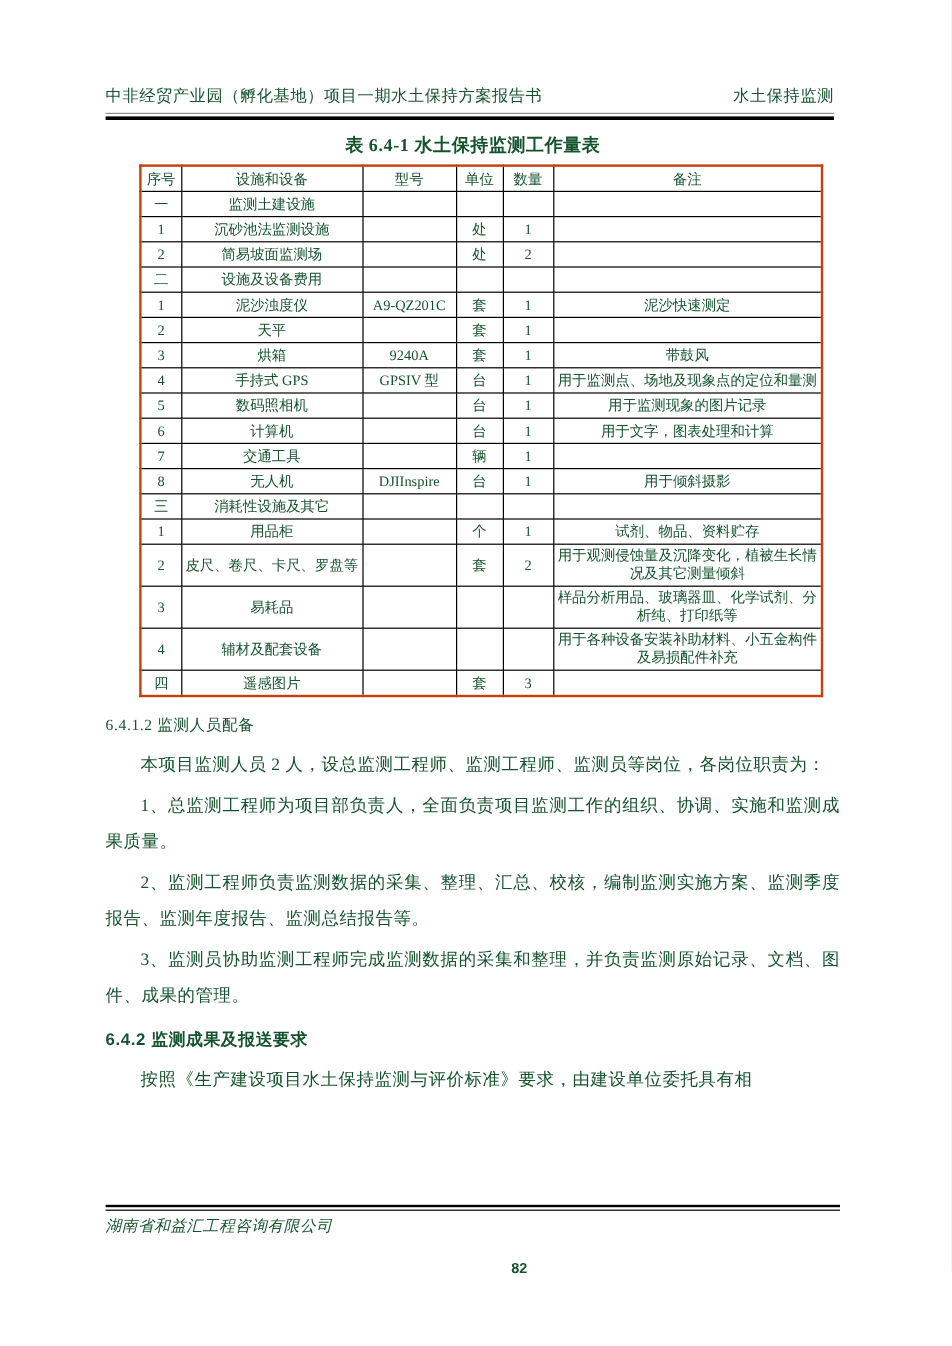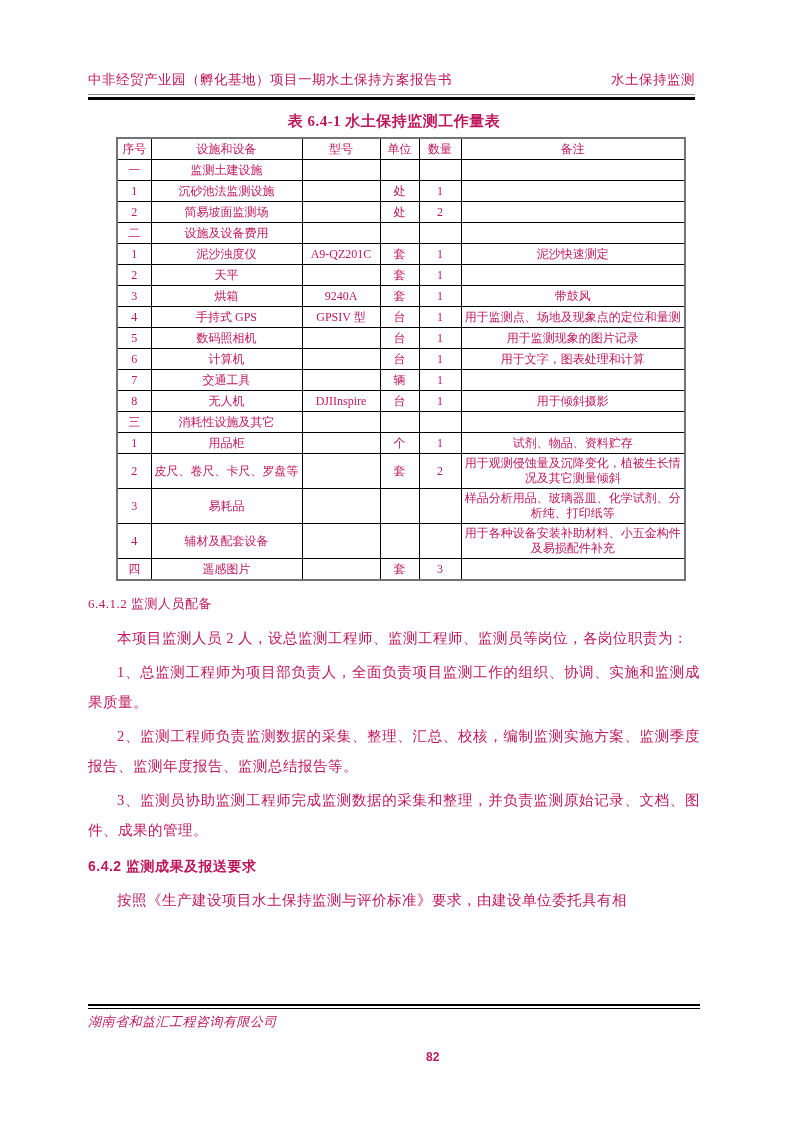--- a/index.html
+++ b/index.html
@@ -1,21 +1,21 @@
 <!DOCTYPE html>
 <html><head>
 <meta charset="utf-8">
 <style>
   html,body { margin:0; padding:0; background:#e8e8e8; }
   .page {
     position:relative;
     width:793px; height:1122px;
     margin:0 auto;
     background:#ffffff;
-    color:#be185d;
+    color:#14532d;
     font-family:"Liberation Serif","DejaVu Serif",serif;
     overflow:hidden;
   }
   
   .header {
     position:absolute; top:71px; left:88px; width:607px;
     display:flex; justify-content:space-between; align-items:baseline;
     font-size:13.5px; letter-spacing:0.5px;
   }
   .header-rule {
@@ -26,21 +26,21 @@
   }
   
   .content { position:absolute; top:112px; left:88px; width:612px; }
   .table-title {
     text-align:center; font-weight:bold; font-size:15px;
     margin:0 0 6px 0; letter-spacing:0.5px;
   }
   table.work {
     border-collapse:collapse; table-layout:fixed;
     width:568px; margin-left:28px;
-    border:2px solid #737373;
+    border:2px solid #c2410c;
   }
   table.work th, table.work td {
     border:1px solid #000;
     font-size:12px; font-weight:normal;
     text-align:center; vertical-align:middle;
     padding:2px 2px; line-height:15px; height:16px;
     overflow:hidden; word-break:break-all;
   }
   col.c0 { width:34px; }
   col.c1 { width:151px; }

